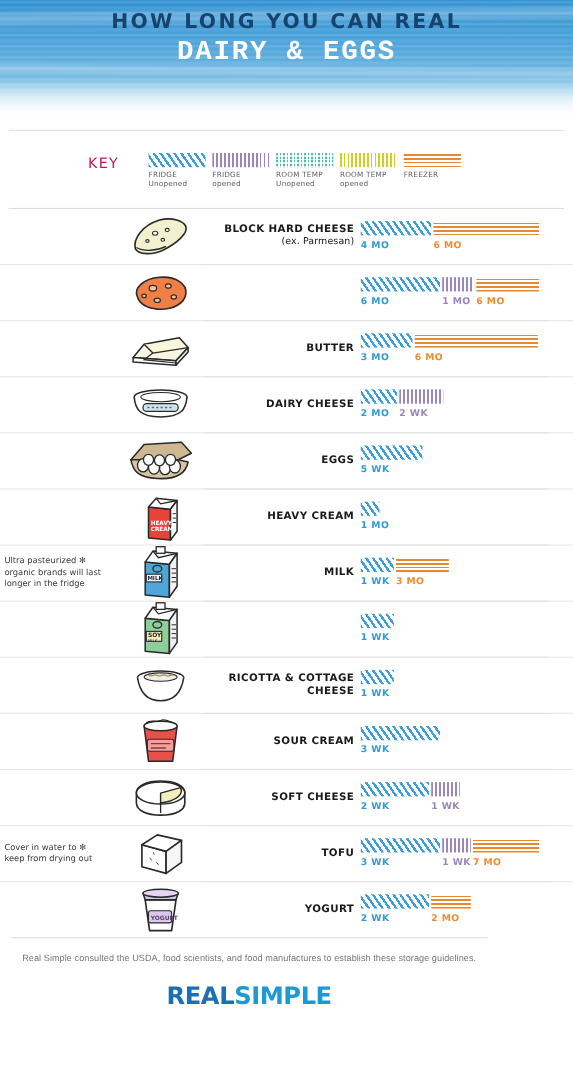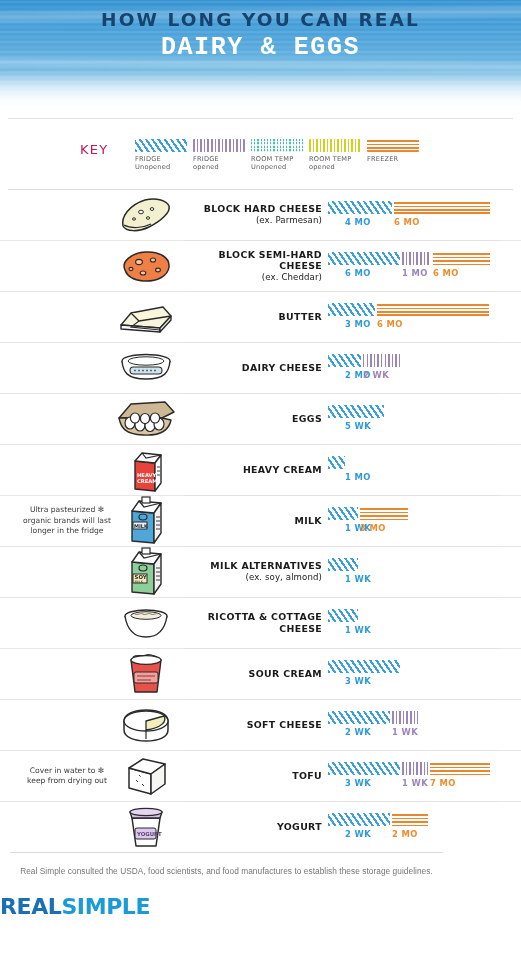--- a/index.html
+++ b/index.html
@@ -91,21 +91,21 @@
   }
   
   .rows{position:relative;width:521px;}
   .row{
     position:relative;height:50px;display:flex;align-items:center;
     border-top:1px solid #e6e6e6;
   }
   .row.first{border-top:none;}
   .row .sep{position:absolute;left:185px;right:22px;top:-1px;height:1px;background:#e3e3e3;}
   .note{
-    position:absolute;left:4px;width:126px;text-align:center;
+    position:absolute;left:4px;width:126px;text-align:left;
     font-size:7.6px;line-height:10.5px;color:#3b3b3b;
     font-family:"DejaVu Sans",sans-serif;
   }
   .icon-cell{
     position:absolute;left:108px;width:76px;height:50px;
     display:flex;align-items:center;justify-content:center;
   }
   .label-cell{
     position:absolute;left:196px;width:126px;
     font-size:9.4px;line-height:11.6px;color:#1a1a1a;font-weight:bold;
@@ -113,32 +113,32 @@
   }
   .label-cell .ex{font-weight:normal;font-size:8.6px;letter-spacing:0.1px;color:#1a1a1a;}
   .bars-cell{position:absolute;left:328px;top:11px;height:30px;width:175px;}
   .bar-track{position:absolute;left:0;top:0;height:13px;display:flex;}
   .seg{height:13px;margin-right:2px;}
   .lbl-track{position:absolute;left:0;top:16px;height:12px;}
   .dur{
     position:absolute;top:0;font-size:8.4px;font-weight:bold;
     letter-spacing:0.4px;font-family:"DejaVu Sans",sans-serif;white-space:nowrap;
   }
-  .c-blue{color:#2e9bd8;margin-left:17px;}
+  .c-blue{color:#2e9bd8;}
   .c-purple{color:#9b85bd;}
   .c-orange{color:#ef8b2c;}
   
   .footer{position:relative;width:453px;height:82px;}
   .footer .rule{position:absolute;left:10px;right:10px;top:0;height:1px;background:#dcdcdc;}
   .foot-note{
     position:absolute;left:0;right:0;top:14px;text-align:center;
     font-size:8.3px;color:#767676;letter-spacing:0.05px;
   }
   .logo{
-    position:absolute;left:0;right:0;top:42px;text-align:left;
+    position:absolute;left:0;right:0;top:42px;text-align:center;
     font-size:22px;font-weight:bold;letter-spacing:-0.4px;
     font-family:"DejaVu Sans",sans-serif;
   }
   .logo .a{color:#1a6fb5;}
   .logo .b{color:#1b9ad6;}
   
   svg{display:block;}
 </style>
 </head>
 <body>
@@ -223,24 +223,20 @@
       <div class="icon-cell">
         <svg width="62" height="40" viewBox="0 0 62 40">
           <path d="M10 24 C6 16 16 7 30 6 C45 5 55 12 54 21 C53 30 42 36 28 35 C18 34 12 30 10 24 Z" fill="#ef7f45" stroke="#2a2a2a" stroke-width="1.5" stroke-linejoin="round"></path>
           <ellipse cx="24" cy="16" rx="3.4" ry="2.6" fill="#f9c39e" stroke="#2a2a2a" stroke-width="1.1"></ellipse>
           <ellipse cx="38" cy="14" rx="2.6" ry="2" fill="#f9c39e" stroke="#2a2a2a" stroke-width="1.1"></ellipse>
           <ellipse cx="43" cy="24" rx="2.4" ry="1.9" fill="#f9c39e" stroke="#2a2a2a" stroke-width="1.1"></ellipse>
           <ellipse cx="28" cy="27" rx="2.8" ry="2" fill="#f9c39e" stroke="#2a2a2a" stroke-width="1.1"></ellipse>
           <ellipse cx="16" cy="23" rx="2" ry="1.6" fill="#f9c39e" stroke="#2a2a2a" stroke-width="1.1"></ellipse>
         </svg>
       </div>
-      <div class="label-cell">
-        <div>BLOCK SEMI-HARD CHEESE</div>
-        <div class="ex">(ex. Cheddar)</div>
-      </div>
       <div class="bars-cell">
         <div class="bar-track">
           <div class="seg p-fridge-un" style="width: 72px;"></div>
           <div class="seg p-fridge-op" style="width: 29px;"></div>
           <div class="seg p-freezer" style="width: 57px;"></div>
         </div>
         <div class="lbl-track">
           <div class="dur c-blue" style="left: 0px;">6 MO</div>
           <div class="dur c-purple" style="left: 74px;">1 MO</div>
           <div class="dur c-orange" style="left: 105px;">6 MO</div>
@@ -392,24 +388,20 @@
           <path d="M34 18 L41 8 L41 38 L34 48 Z" fill="#f2f2f2" stroke="#2a2a2a" stroke-width="1.4" stroke-linejoin="round"></path>
           <path d="M19 6 L24 12 L41 8" fill="none" stroke="#2a2a2a" stroke-width="1.2"></path>
           <rect x="22" y="2" width="8" height="6" fill="#ffffff" stroke="#2a2a2a" stroke-width="1.2"></rect>
           <ellipse cx="23" cy="22" rx="4" ry="3" fill="none" stroke="#2a2a2a" stroke-width="1.2"></ellipse>
           <rect x="13" y="28" width="14" height="9" fill="#f6e9b8" stroke="#2a2a2a" stroke-width="1"></rect>
           <text x="14.5" y="33.4" font-family="DejaVu Sans" font-size="5.4" font-weight="bold" fill="#2a2a2a">SOY</text>
           <text x="14.5" y="37.4" font-family="DejaVu Sans" font-size="3.6" fill="#2a2a2a">MILK</text>
           <path d="M36 22 h4 M36 26 h4 M36 30 h4 M36 34 h4" stroke="#2a2a2a" stroke-width="0.9"></path>
         </svg>
       </div>
-      <div class="label-cell">
-        <div>MILK ALTERNATIVES</div>
-        <div class="ex">(ex. soy, almond)</div>
-      </div>
       <div class="bars-cell">
         <div class="bar-track">
           <div class="seg p-fridge-un" style="width: 30px;"></div>
         </div>
         <div class="lbl-track">
           <div class="dur c-blue" style="left: 0px;">1 WK</div>
         </div>
       </div>
     </div>
     <div class="row">

